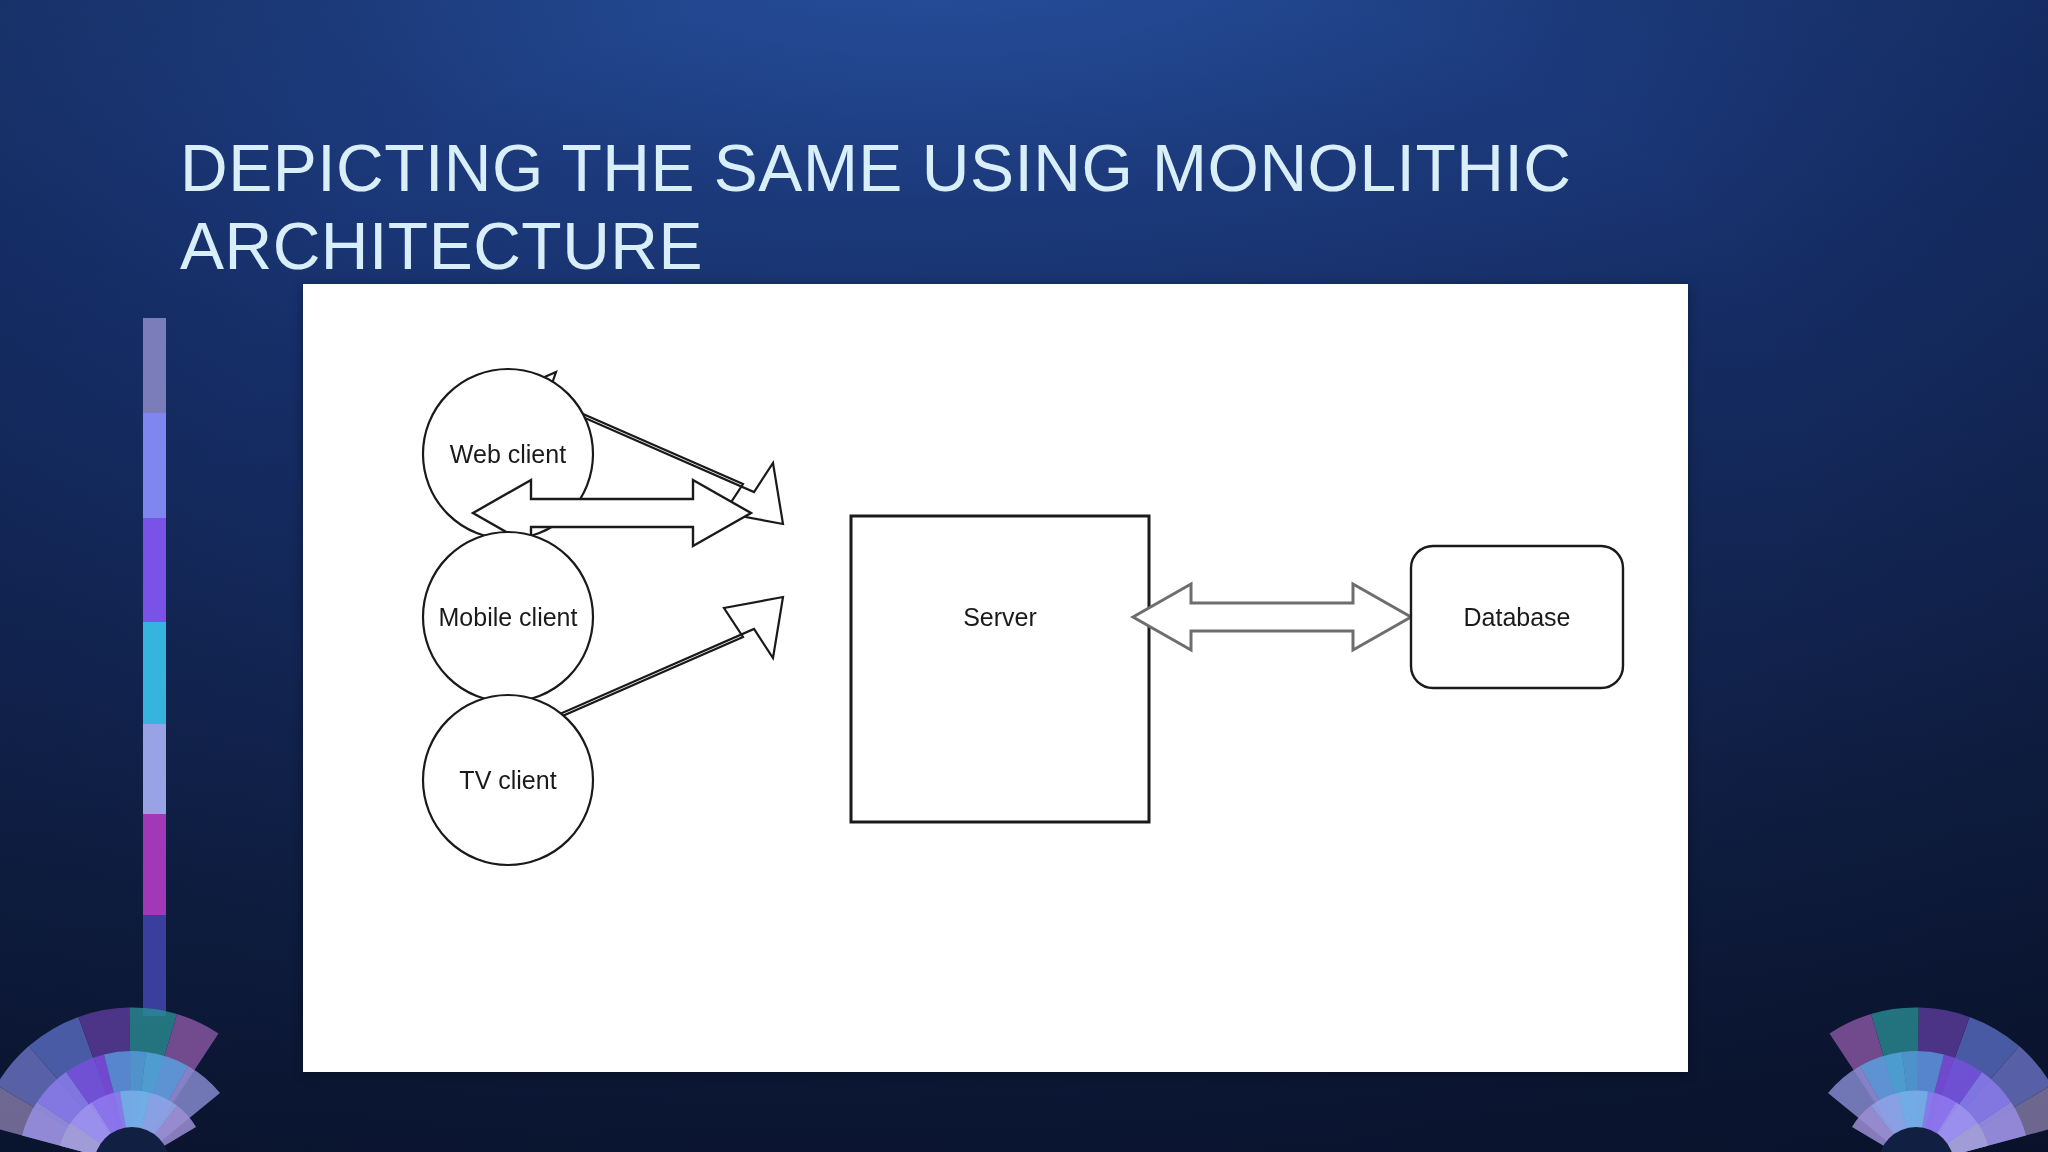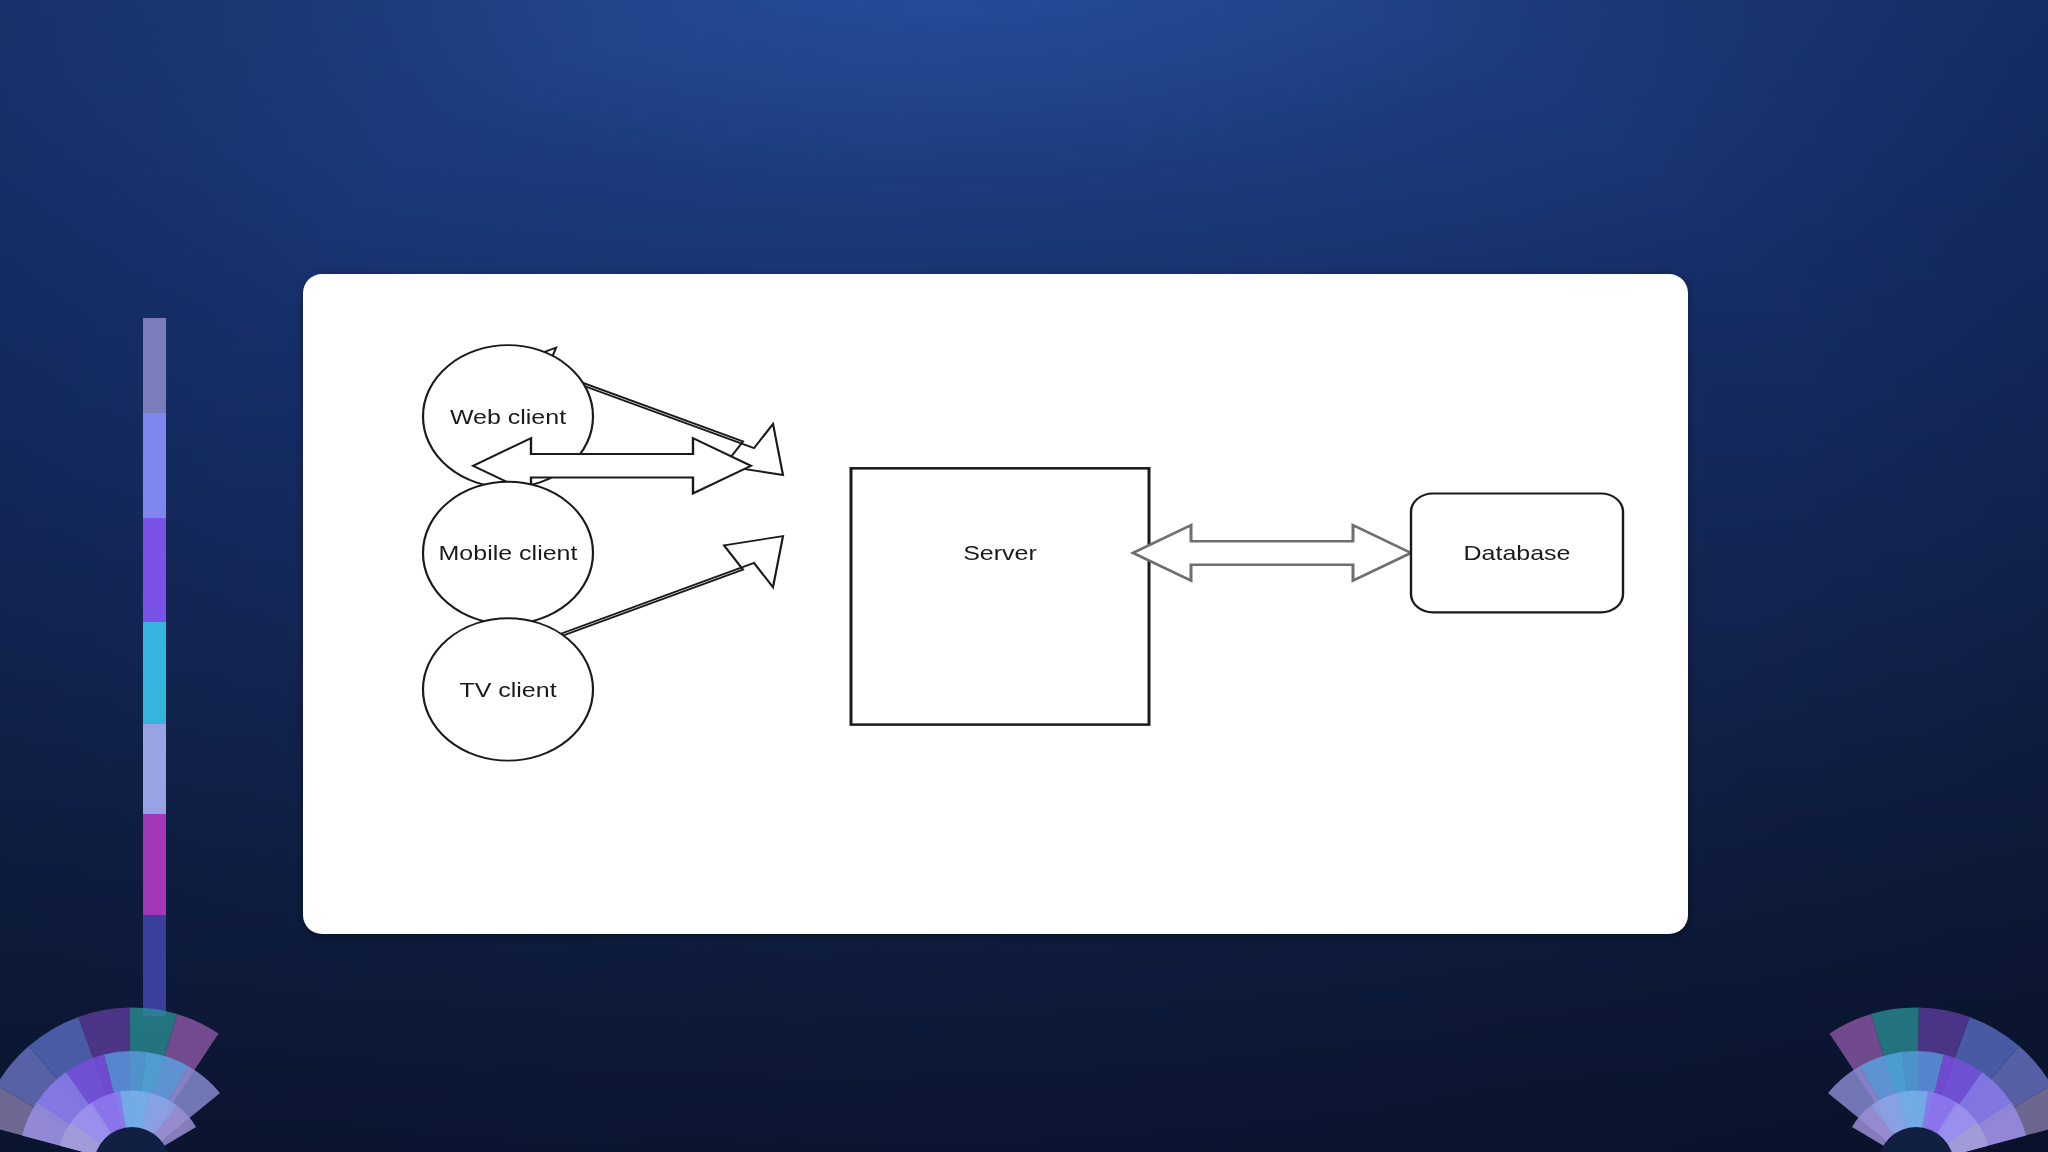--- a/index.html
+++ b/index.html
@@ -56,26 +56,25 @@
     height: 698px;
     display: flex;
     flex-direction: column;
   }
   .strip-band { width: 100%; }
 
   
   .panel {
     position: absolute;
     left: 303px;
-    top: 274px;
+    top: 284px;
     width: 1385px;
-    height: 660px;
+    height: 788px;
     background: #ffffff;
     box-shadow: 0 2px 10px rgba(0,0,0,0.35);
-    border-radius: 19px;
   }
   .panel-svg { display: block; width: 100%; height: 100%; }
 
   .node-label {
     font-family: "Liberation Sans", sans-serif;
     font-size: 25px;
     fill: #1a1a1a;
   }
 
   
@@ -92,20 +91,21 @@
 </style>
 </head>
 <body>
 
 <div id="slide">
 
   <div class="bg-base"></div>
   <div class="bg-glow"></div>
   <div class="bg-vignette"></div>
 
+  <div class="title">Depicting the same using monolithic architecture</div>
 
   <div class="strip" id="accent-strip">
       <div class="strip-band" style="background: rgb(123, 124, 186); height: 13.6%;"></div>
       <div class="strip-band" style="background: rgb(127, 134, 239); height: 15%;"></div>
       <div class="strip-band" style="background: rgb(122, 82, 232); height: 15%;"></div>
       <div class="strip-band" style="background: rgb(53, 180, 221); height: 14.5%;"></div>
       <div class="strip-band" style="background: rgb(151, 163, 228); height: 13%;"></div>
       <div class="strip-band" style="background: rgb(162, 56, 184); height: 14.5%;"></div>
       <div class="strip-band" style="background: rgb(58, 63, 158); height: 14.4%;"></div>
     </div>

